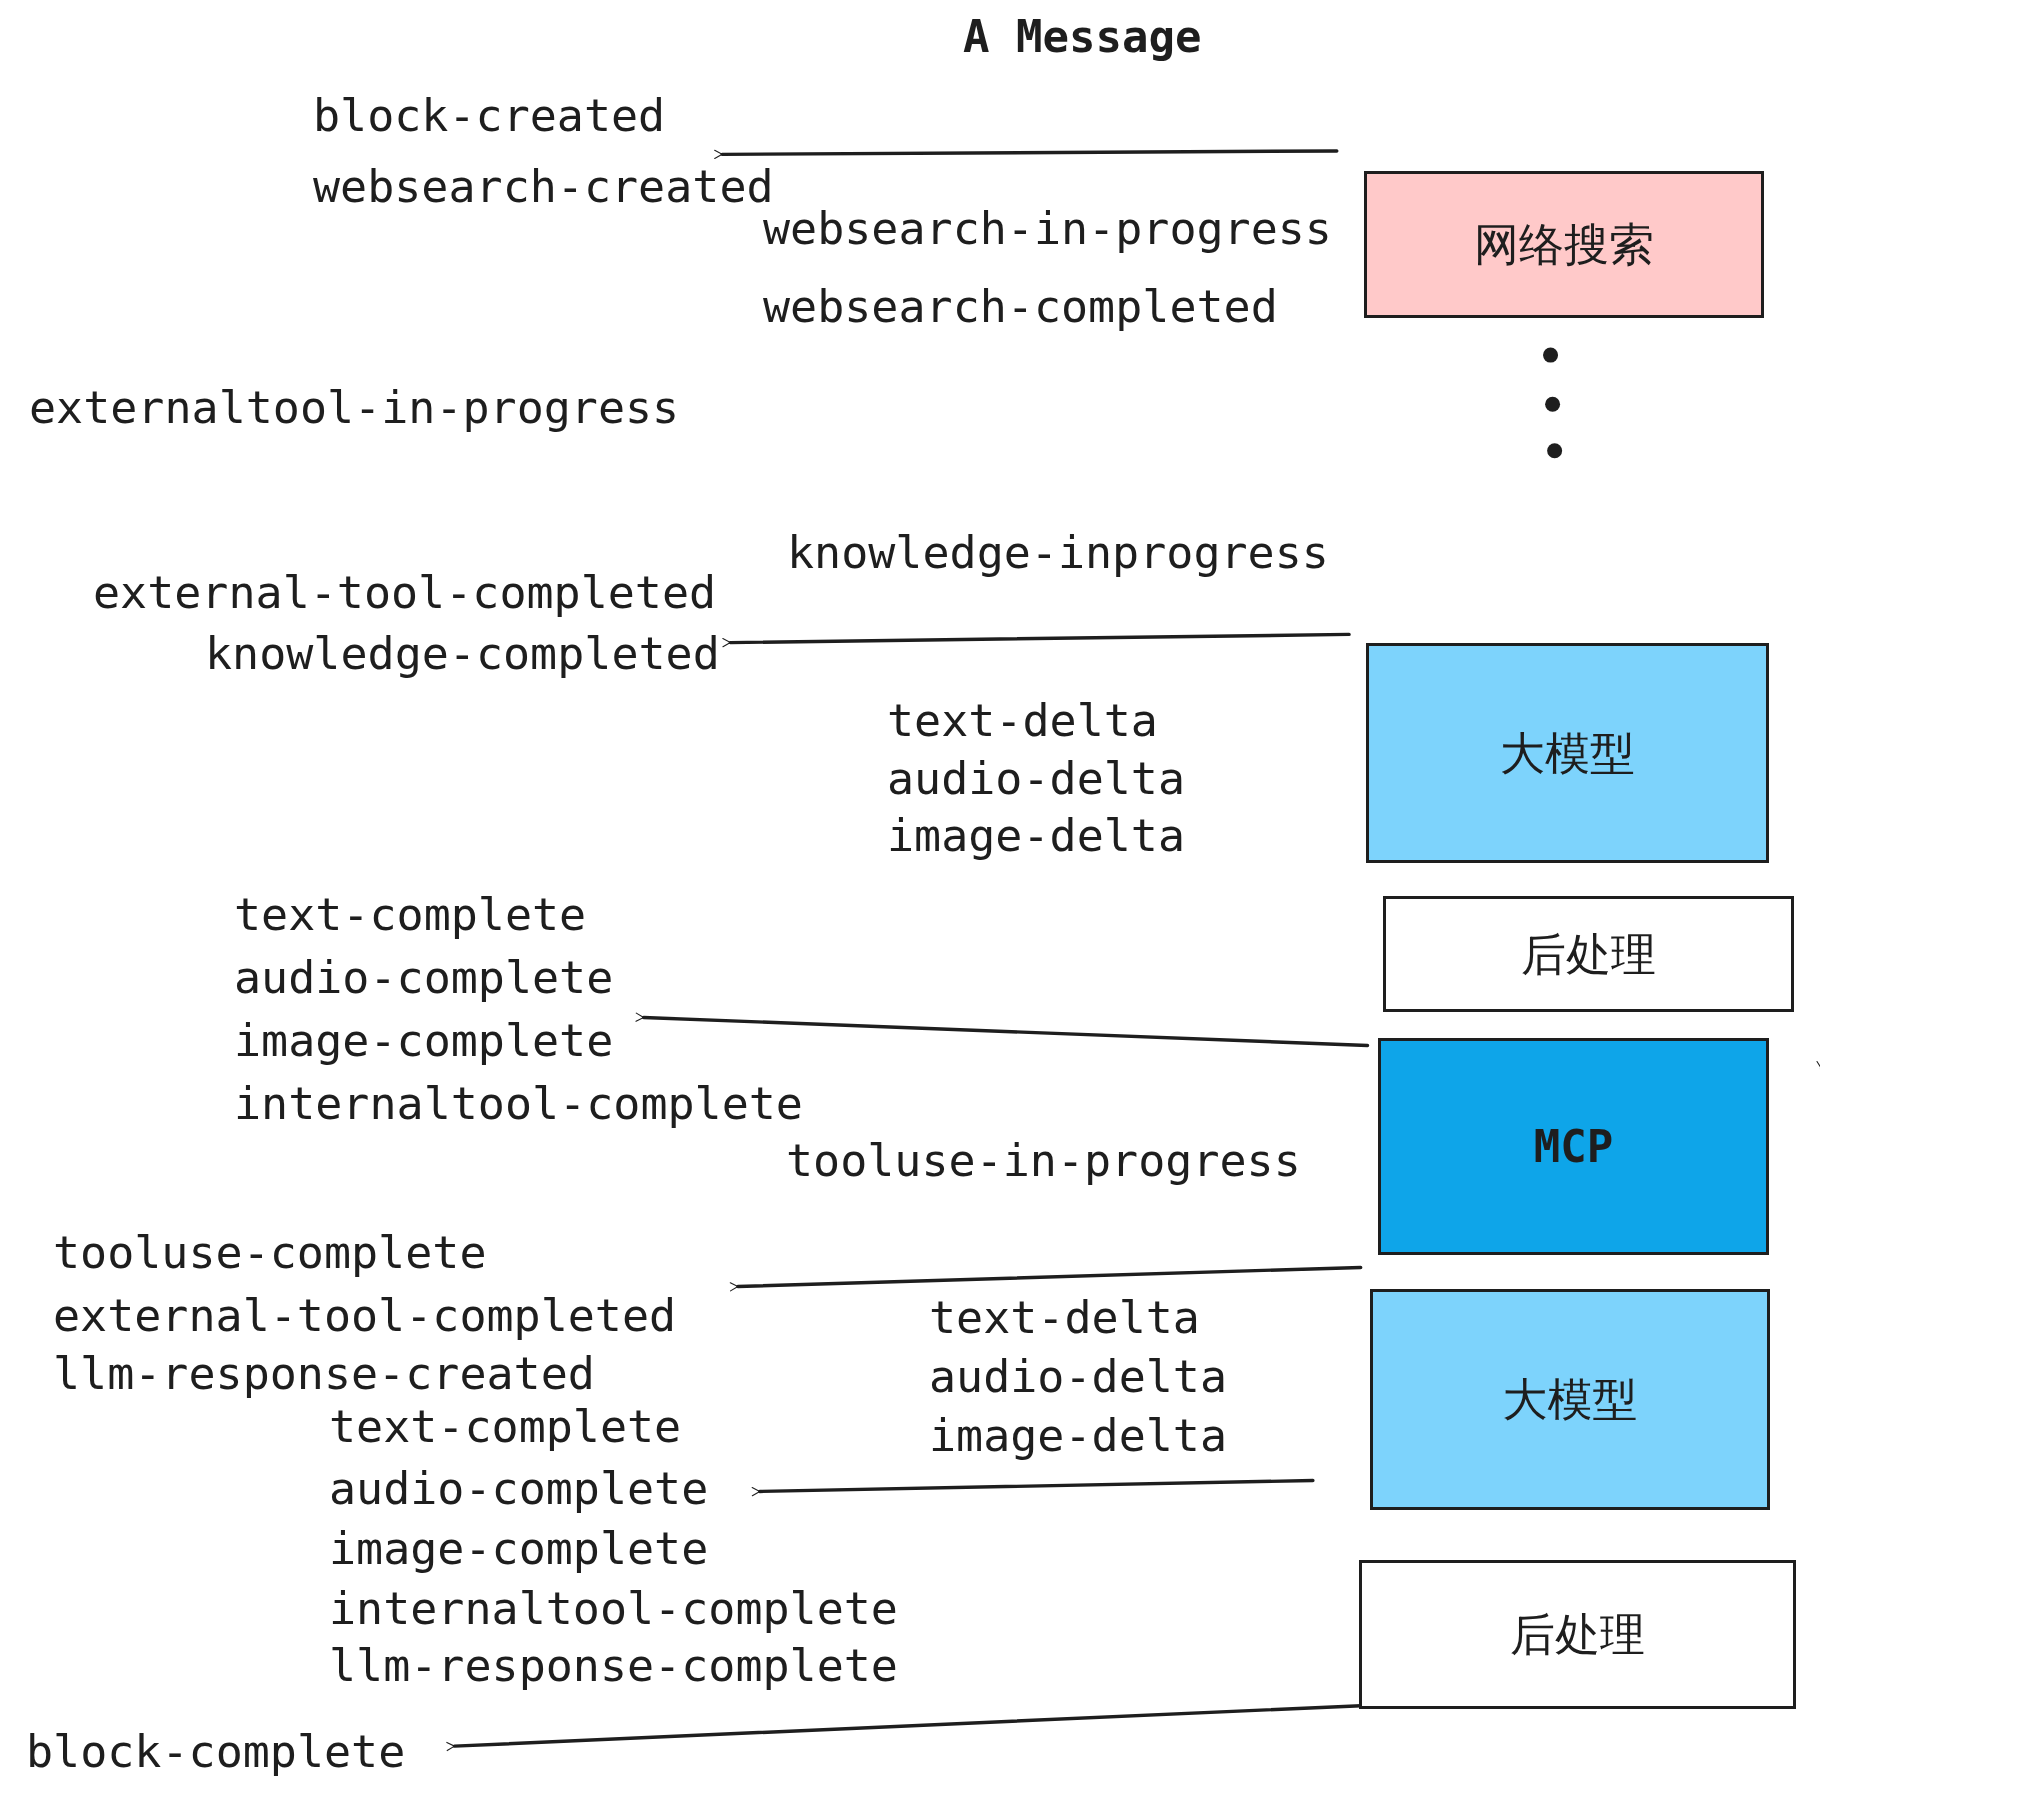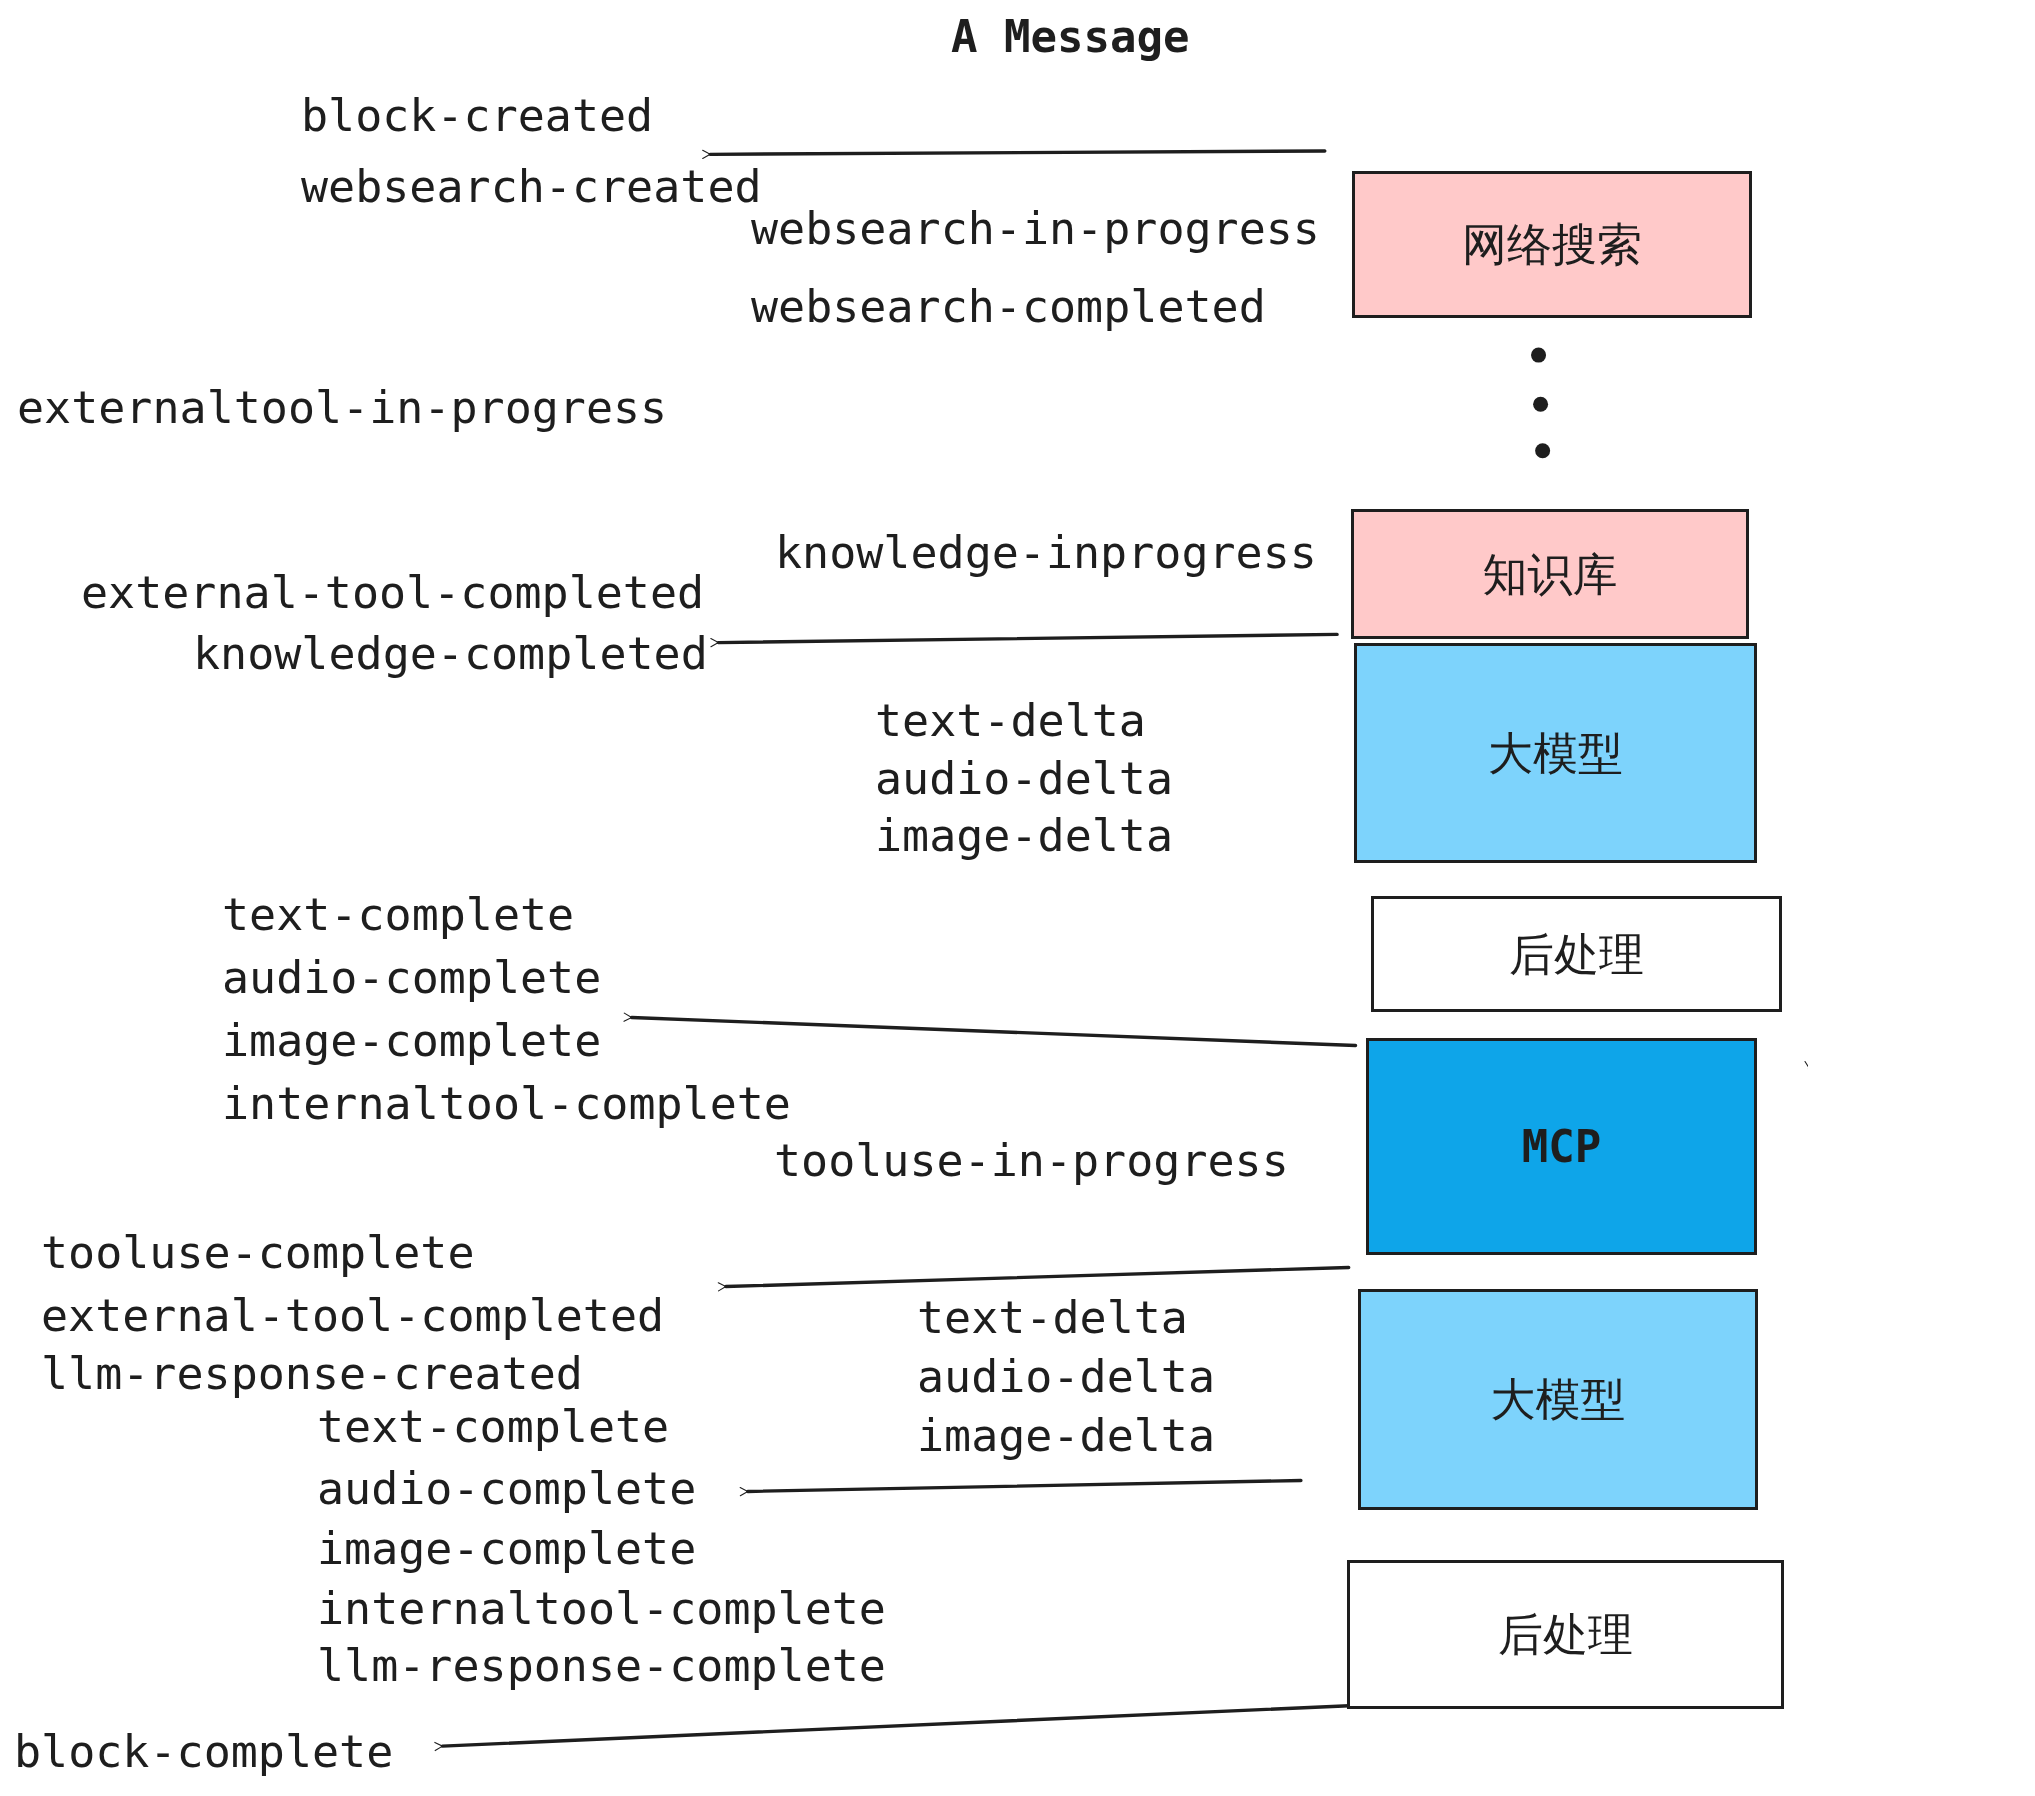--- a/index.html
+++ b/index.html
@@ -3,20 +3,21 @@
 <meta charset="utf-8">
 <style>
   html,body{margin:0;padding:0;background:#ffffff;}
   .canvas{
     position:relative;
     width:1808px;height:1796px;
     background:#ffffff;
     color:#1e1e1e;
     font-family:"DejaVu Sans Mono","Liberation Mono",monospace;
     overflow:hidden;
+    margin-left:12px;
   }
   .overlay{position:absolute;left:0;top:0;width:2035px;height:1796px;pointer-events:none;}
   .title{
     position:absolute;left:951px;top:6.8px;
     font-size:44px;font-weight:600;line-height:60px;white-space:nowrap;
   }
   .evt{
     position:absolute;
     font-size:45px;line-height:60px;white-space:nowrap;
   }
@@ -101,23 +102,20 @@
   <div class="evt" style="left:317px;top:1579px">internaltool-complete</div>
   <div class="evt" style="left:317px;top:1636px">llm-response-complete</div>
   <div class="evt" style="left:917px;top:1288px">text-delta</div>
   <div class="evt" style="left:917px;top:1347px">audio-delta</div>
   <div class="evt" style="left:917px;top:1406px">image-delta</div>
   <div class="evt" style="left:14px;top:1722px">block-complete</div>
 
   <div class="box pink" style="left:1352px;top:171px;width:400px;height:147px">
     <span class="lbl">网络搜索</span>
   </div>
-  <div class="box pink" style="left:1351px;top:509px;width:398px;height:130px">
-    <span class="lbl">知识库</span>
-  </div>
   <div class="box green" style="left:1354px;top:643px;width:403px;height:220px">
     <span class="lbl">大模型</span>
   </div>
   <div class="box white" style="left:1371px;top:896px;width:411px;height:116px">
     <span class="lbl">后处理</span>
   </div>
   <div class="box yellow mcp-box" style="left:1366px;top:1038px;width:391px;height:217px">
     <span class="lbl">MCP</span>
   </div>
   <div class="box green" style="left:1358px;top:1289px;width:400px;height:221px">

